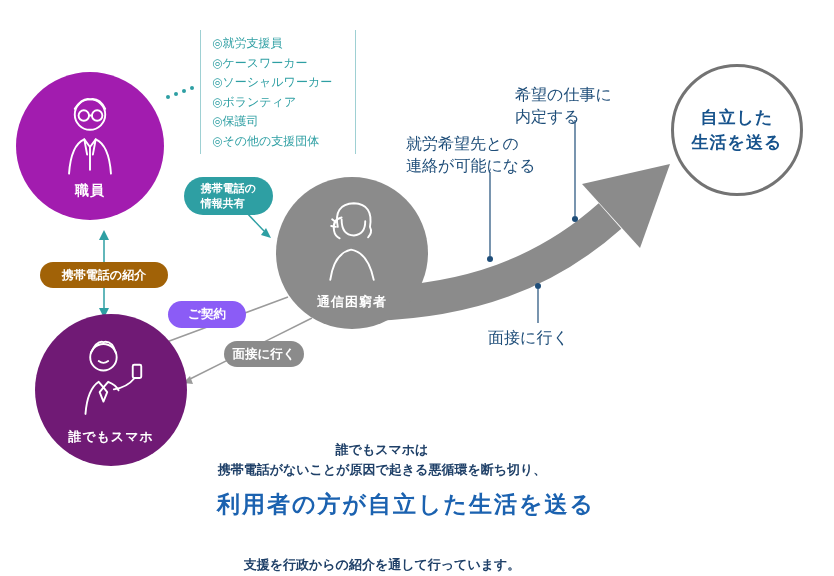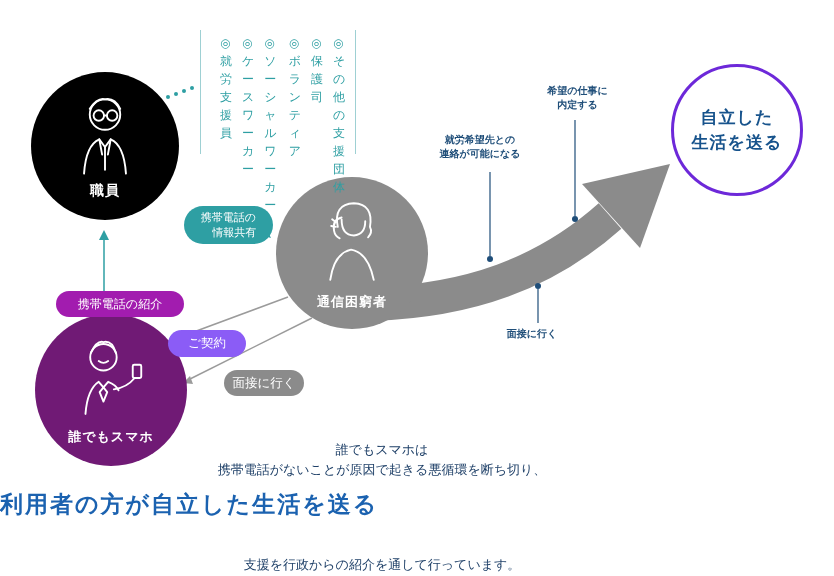--- a/index.html
+++ b/index.html
@@ -8,62 +8,62 @@
     font-family:"Liberation Sans","DejaVu Sans",sans-serif;
   }
   .abs{position:absolute;}
   .preline{white-space:pre-line;}
   
   .circle{border-radius:50%;display:flex;align-items:center;justify-content:center;z-index:2;}
   .circle .label{
     position:absolute;left:0;right:0;text-align:center;color:#ffffff;font-weight:bold;
     letter-spacing:1px;
   }
-  #staff-circle{left:31px;top:72px;width:148px;height:148px;background:#000000;}
+  #staff-circle{left:16px;top:72px;width:148px;height:148px;background:#a21caf;}
   #staff-circle .label{bottom:20px;font-size:14px;}
   #victim-circle{left:276px;top:177px;width:152px;height:152px;background:#8B8B8B;}
   #victim-circle .label{bottom:18px;font-size:13px;}
   #service-circle{left:35px;top:314px;width:152px;height:152px;background:#701a75;}
   #service-circle .label{bottom:20px;font-size:13px;}
   #goal-circle{
     left:671px;top:64px;width:132px;height:132px;background:#ffffff;
-    border:3px solid #6d28d9;box-sizing:border-box;
+    border:3px solid #737373;box-sizing:border-box;
   }
   #goal-circle .goal-text{
     color:#17538C;font-size:17px;font-weight:bold;text-align:center;line-height:1.5;letter-spacing:1px;
   }
   .person-svg{position:absolute;left:50%;transform:translateX(-50%);top:14px;}
   
   #supporter-list{
     left:200px;top:30px;width:156px;height:124px;
     border-left:1px solid #9ED0D3;border-right:1px solid #9ED0D3;
-    display:flex;flex-direction:row;justify-content:space-between;
-    padding:4px 9px;box-sizing:border-box;z-index:2;
+    display:flex;flex-direction:column;justify-content:space-between;
+    padding:4px 1px;box-sizing:border-box;z-index:2;
   }
   .supporter-item{color:#2E9FA3;font-size:12px;padding-left:10px;line-height:18px;}
   
   .badge{
-    border-radius:999px;color:#ffffff;font-weight:normal;text-align:right;
-    display:flex;align-items:center;justify-content:center;z-index:3;box-sizing:border-box;margin-top:29px;
+    border-radius:999px;color:#ffffff;font-weight:bold;text-align:left;
+    display:flex;align-items:center;justify-content:center;z-index:3;box-sizing:border-box;
   }
   #badge-info-share{left:184px;top:177px;width:89px;height:38px;background:#2E9FA3;font-size:11px;line-height:1.35;}
-  #badge-phone-referral{left:56px;top:262px;width:128px;height:26px;background:#a21caf;font-size:12px;}
+  #badge-phone-referral{left:40px;top:262px;width:128px;height:26px;background:#a16207;font-size:12px;}
   #badge-contract{left:168px;top:301px;width:78px;height:27px;background:#8b5cf6;font-size:12.5px;}
   #badge-inquiry{left:224px;top:341px;width:80px;height:26px;background:#8B8B8B;font-size:12.5px;}
   
-  .milestone-label{color:#1F4E79;font-size:10px;font-weight:bold;text-align:center;line-height:1.35;z-index:2;}
+  .milestone-label{color:#1F4E79;font-size:16px;font-weight:normal;line-height:1.35;z-index:2;}
   #milestone-1{left:406px;top:133px;width:148px;}
   #milestone-2{left:515px;top:84px;width:125px;}
   #milestone-3{left:488px;top:327px;width:88px;}
   
-  .footer-small{left:0;width:764px;text-align:center;color:#1F4068;font-size:13px;font-weight:normal;z-index:2;}
+  .footer-small{left:0;width:764px;text-align:center;color:#1F4068;font-size:13px;font-weight:bold;z-index:2;}
   #footer-line1{top:441px;}
   #footer-line2{top:461px;}
   #footer-headline{
-    left:0;top:489px;width:812px;color:#1B62B0;
+    left:0;top:489px;width:812px;text-align:center;color:#1B62B0;
     font-size:23px;font-weight:bold;letter-spacing:2px;z-index:2;
   }
   #footer-line3{top:536px;margin-top:20px;}
   
   #flow-svg{position:absolute;left:0;top:0;z-index:1;}
 </style>
 </head>
 <body>
 
 <div id="stage">

